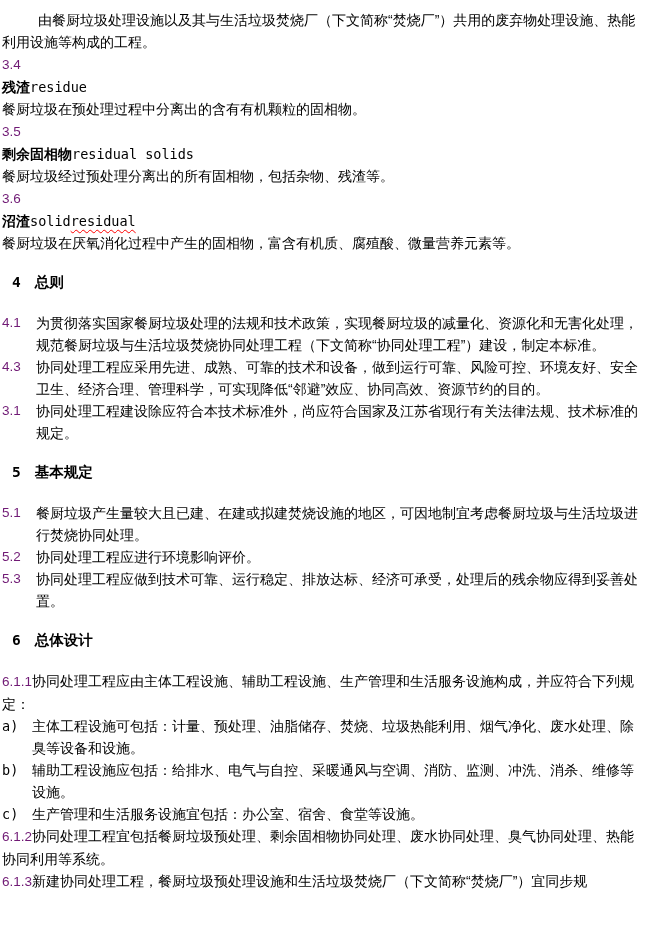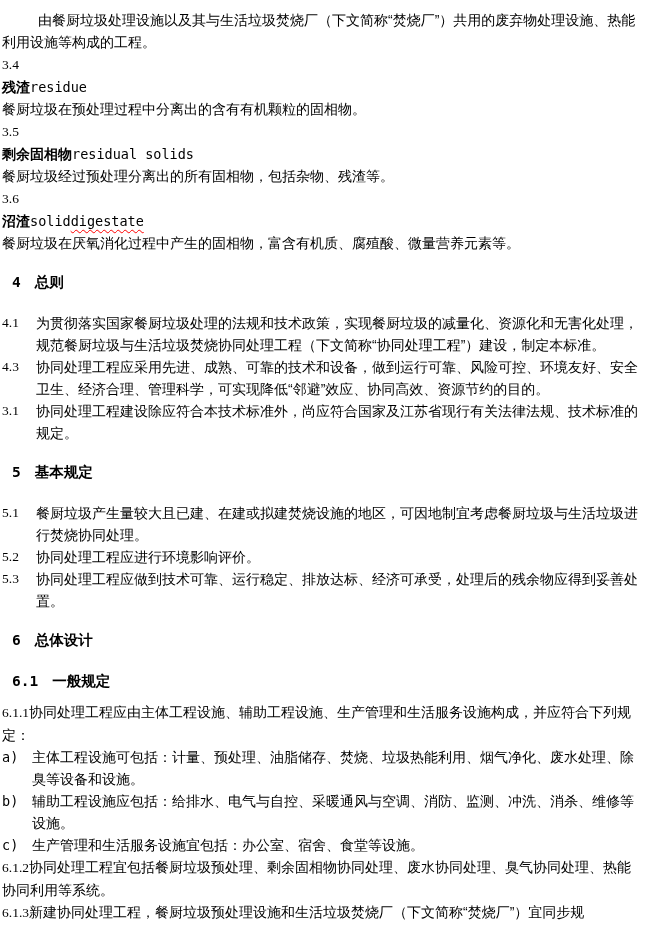--- a/index.html
+++ b/index.html
@@ -16,22 +16,22 @@
     line-height: 22px;
     color: #000000;
   }
   .page p { margin: 0; }
 
   
   .body-indent { text-indent: 36px; }
 
   
   .num {
-    color: #000000;
-    font-family: Liberation Serif, serif;
+    color: #701a75;
+    font-family: Liberation Sans, sans-serif;
     font-size: 13.5px;
   }
 
   .clausenum { margin-left: 10px; }
 
   .term { margin-left: 36px; font-weight: bold; }
   .term .en {
     font-family: "DejaVu Sans Mono", "Liberation Mono", monospace;
     font-weight: normal;
     font-size: 13.5px;
@@ -84,21 +84,21 @@
 <div class="page">
   <div id="doc">
       <p class="body-indent"><span>由餐厨垃圾处理设施以及其与生活垃圾焚烧厂（下文简称“焚烧厂”）共用的废弃物处理设施、热能利用设施等构成的工程。</span></p>
       <p class="clausenum"><span class="num">3.4</span></p>
       <p class="term"><span class="zh">残渣</span><span class="en">residue</span></p>
       <p class="def"><span>餐厨垃圾在预处理过程中分离出的含有有机颗粒的固相物。</span></p>
       <p class="clausenum"><span class="num">3.5</span></p>
       <p class="term"><span class="zh">剩余固相物</span><span class="en">residual solids</span></p>
       <p class="def"><span>餐厨垃圾经过预处理分离出的所有固相物，包括杂物、残渣等。</span></p>
       <p class="clausenum"><span class="num">3.6</span></p>
-      <p class="term"><span class="zh">沼渣</span><span class="en">solid</span><span class="en misspell">digestate</span></p>
+      <p class="term"><span class="zh">沼渣</span><span class="en">solid</span><span class="en misspell">residual</span></p>
       <p class="def"><span>餐厨垃圾在厌氧消化过程中产生的固相物，富含有机质、腐殖酸、微量营养元素等。</span></p>
       <div class="h2"><span class="hnum">4</span><span>总则</span></div>
       <p class="clause">
         <span class="num">4.1</span>
         <span class="txt">为贯彻落实国家餐厨垃圾处理的法规和技术政策，实现餐厨垃圾的减量化、资源化和无害化处理，规范餐厨垃圾与生活垃圾焚烧协同处理工程（下文简称“协同处理工程”）建设，制定本标准。</span>
       </p>
       <p class="clause">
         <span class="num">4.3</span>
         <span class="txt">协同处理工程应采用先进、成熟、可靠的技术和设备，做到运行可靠、风险可控、环境友好、安全卫生、经济合理、管理科学，可实现降低“邻避”效应、协同高效、资源节约的目的。</span>
       </p>
@@ -113,21 +113,20 @@
       </p>
       <p class="clause">
         <span class="num">5.2</span>
         <span class="txt">协同处理工程应进行环境影响评价。</span>
       </p>
       <p class="clause">
         <span class="num">5.3</span>
         <span class="txt">协同处理工程应做到技术可靠、运行稳定、排放达标、经济可承受，处理后的残余物应得到妥善处置。</span>
       </p>
       <div class="h2"><span class="hnum">6</span><span>总体设计</span></div>
-      <div class="h3"><span class="hnum">6.1</span><span>一般规定</span></div>
       <p class="clause-flush"><span class="num">6.1.1</span><span>协同处理工程应由主体工程设施、辅助工程设施、生产管理和生活服务设施构成，并应符合下列规定：</span></p>
       <p class="list-item">
         <span class="marker">a)</span>
         <span class="txt">主体工程设施可包括：计量、预处理、油脂储存、焚烧、垃圾热能利用、烟气净化、废水处理、除臭等设备和设施。</span>
       </p>
       <p class="list-item">
         <span class="marker">b)</span>
         <span class="txt">辅助工程设施应包括：给排水、电气与自控、采暖通风与空调、消防、监测、冲洗、消杀、维修等设施。</span>
       </p>
       <p class="list-item">

